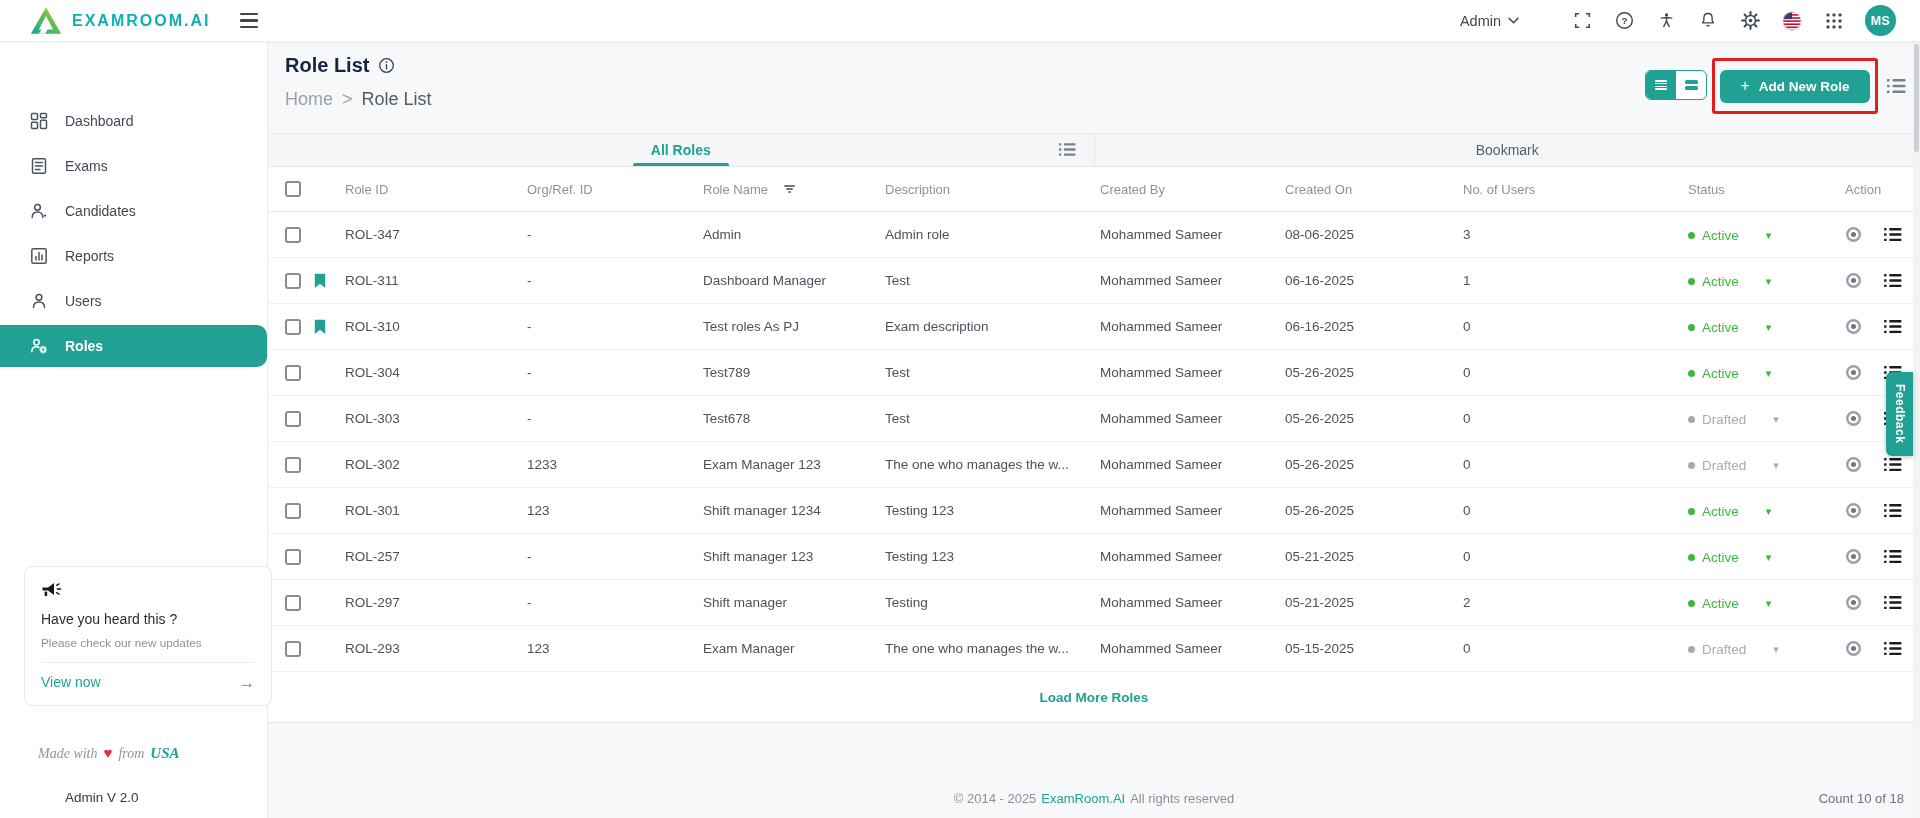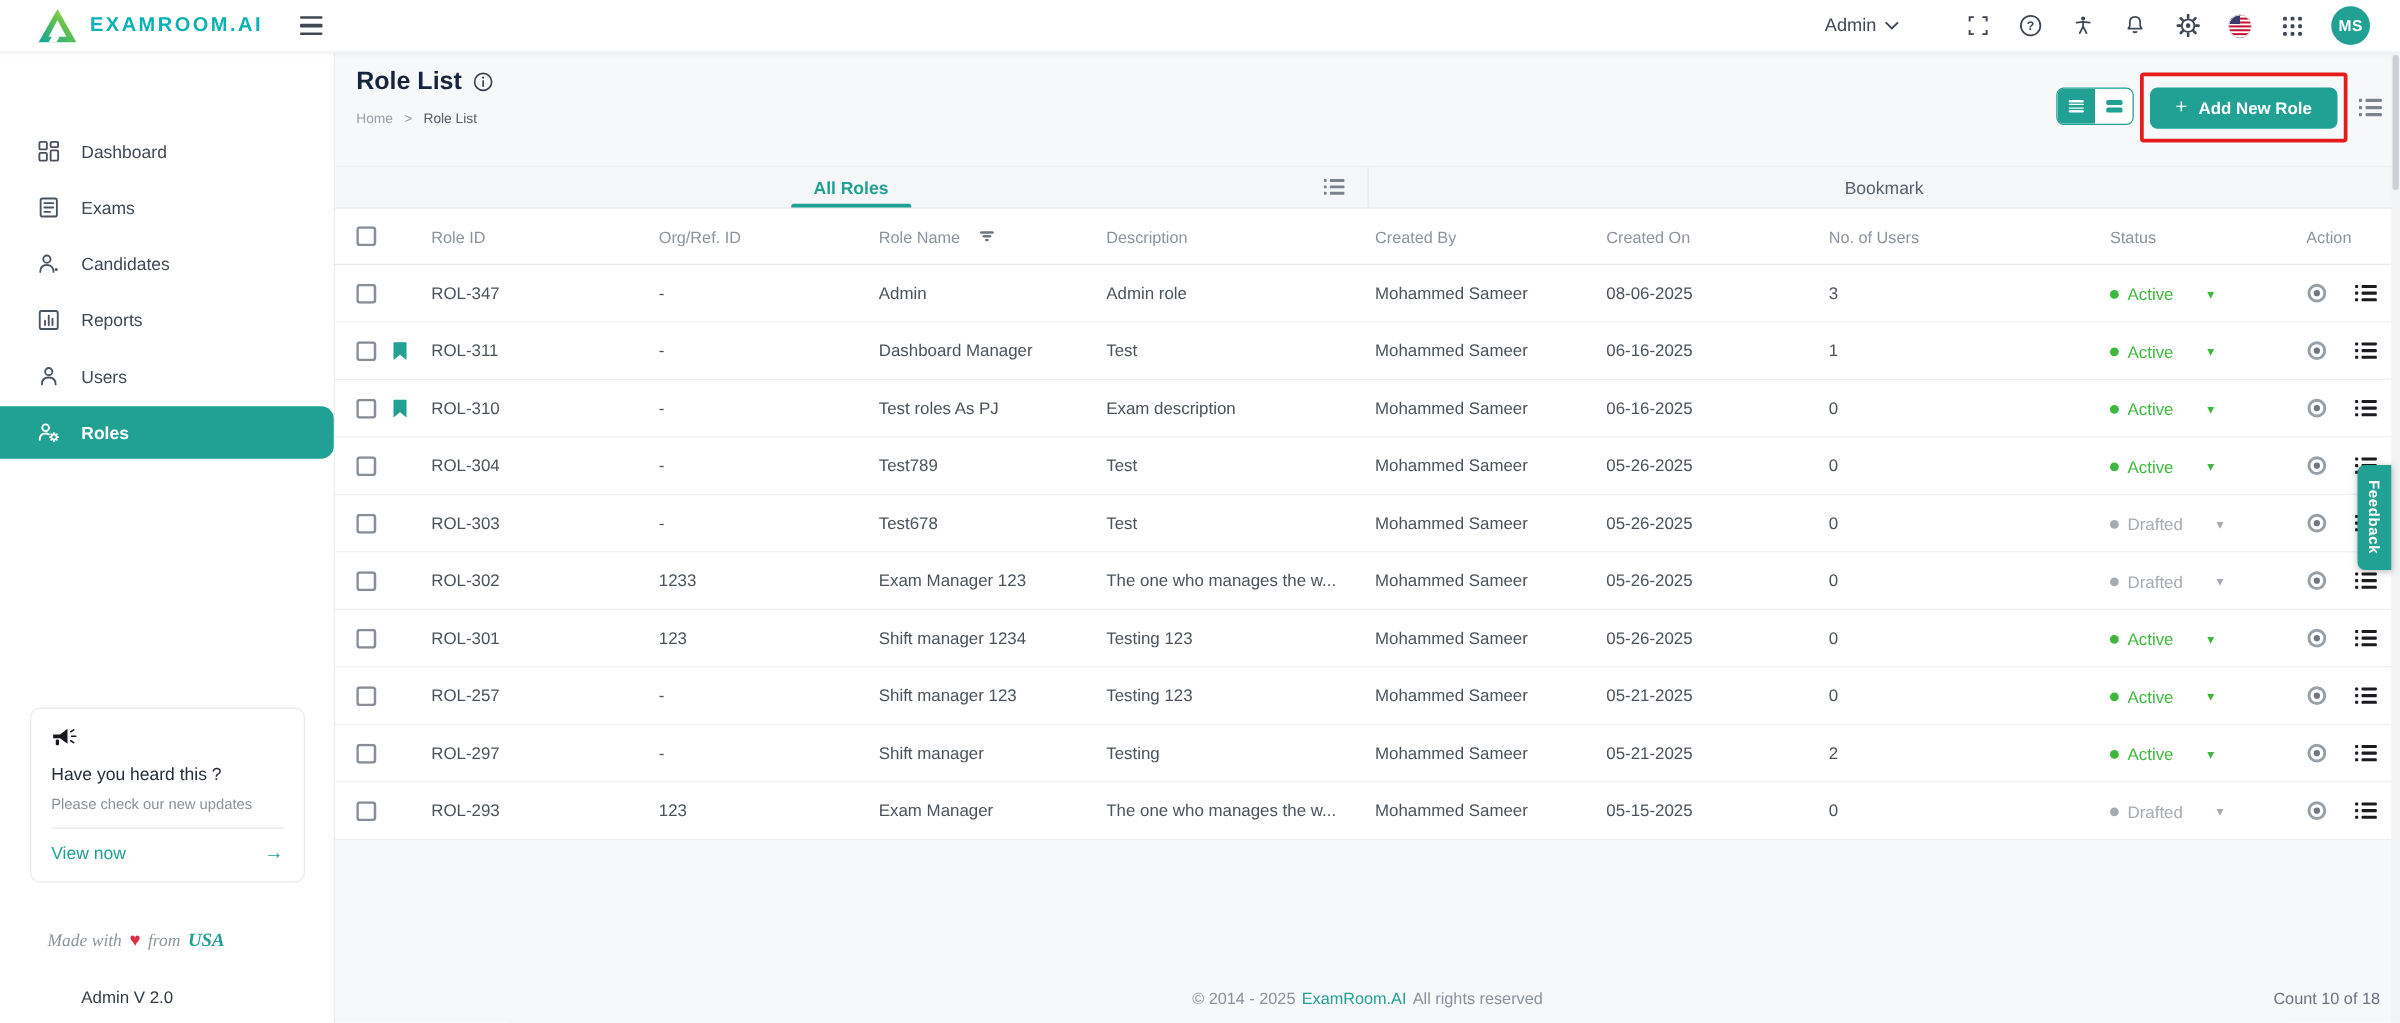--- a/index.html
+++ b/index.html
@@ -27,39 +27,39 @@
     font-size:12.5px;font-weight:bold;display:flex;align-items:center;justify-content:center;letter-spacing:.3px;}
 
   
   .sidebar{position:absolute;left:0;top:42px;width:268px;bottom:0;background:#fff;
     border-right:1px solid #ecedef;z-index:10;}
   .nav{padding-top:58px;}
   .nav-item{height:42px;margin-bottom:3px;display:flex;align-items:center;gap:17px;
     padding-left:30px;font-size:14px;color:#3f4754;cursor:pointer;}
   .nav-item.active{background:var(--primary);color:#fff;border-radius:0 10px 10px 0;font-weight:bold;}
   .nav-item.active svg *{stroke:#fff !important;}
-  .promo{position:absolute;left:24px;top:524px;width:220px;background:#fff;border:1px solid #e8eaed;
+  .promo{position:absolute;left:24px;top:524px;width:248px;background:#fff;border:1px solid #e8eaed;
     border-radius:8px;padding:15px 16px 13px;}
   .promo-title{font-size:14px;color:#262d38;margin-top:13px;}
   .promo-sub{font-size:11.8px;color:#8b919b;margin-top:9px;padding-bottom:12px;border-bottom:1px solid #e8eaed;}
   .promo-foot{display:flex;justify-content:space-between;margin-top:11px;}
   .promo-link{font-size:14px;color:var(--primary);cursor:pointer;}
   .promo-arrow{font-size:16px;color:var(--primary);cursor:pointer;}
   .made-with{position:absolute;left:38px;top:703px;font-family:"Liberation Serif",serif;font-style:italic;
     font-size:14px;color:#8e959d;display:flex;align-items:center;gap:6px;}
   .made-with .heart{color:#e02d45;font-size:15px;font-style:normal;}
   .made-with .usa{color:var(--primary);font-weight:bold;font-size:15px;}
   .version{position:absolute;left:21px;top:748px;font-size:13.5px;color:#333a44;margin-left:44px;}
 
   
   .main{position:absolute;left:268px;top:42px;right:0;bottom:0;background:#f7f8f9;}
   .page-head{position:relative;height:91px;}
   .title-row{position:absolute;left:17px;top:12px;display:flex;align-items:center;gap:9px;}
   .page-title{font-size:20px;font-weight:bold;color:var(--txt-dark);}
-  .breadcrumb{position:absolute;left:17px;top:47px;font-size:11px;color:#9aa0a8;display:flex;gap:9px;}
+  .breadcrumb{position:absolute;left:17px;top:47px;font-size:18px;color:#9aa0a8;display:flex;gap:9px;}
   .breadcrumb .current{color:#555b63;}
   .view-toggle{position:absolute;right:213px;top:28px;width:62px;height:30px;border:1.5px solid var(--primary);
     border-radius:6px;display:flex;overflow:hidden;background:#fff;}
   .vt-seg{flex:1;display:flex;align-items:center;justify-content:center;cursor:pointer;}
   .vt-seg.sel{background:var(--primary);}
   .vt-lines i{display:block;width:12px;height:1.8px;background:#fff;margin:1.1px 0;border-radius:1px;}
   .vt-bars i{display:block;width:13px;height:4.5px;background:var(--primary);margin:1.5px 0;border-radius:1.5px;}
   .annotation-box{position:absolute;right:42px;top:16px;width:166px;height:56px;
     border:3px solid var(--ann-red);border-radius:3px;display:flex;align-items:center;justify-content:center;}
   .add-btn{width:150px;height:33px;background:var(--primary);border:none;border-radius:6px;color:#fff;
@@ -878,20 +878,23 @@
           <rect x="0" y="6.7" width="2.6" height="2.6" rx="0.6"></rect>
                 <rect x="5.5" y="6.7" width="13" height="2.6" rx="0.8"></rect>
           <rect x="0" y="12.4" width="2.6" height="2.6" rx="0.6"></rect>
                 <rect x="5.5" y="12.4" width="13" height="2.6" rx="0.8"></rect>
         </svg>
       </span>
     </div>
   </div>
       </div>
 
+    <div class="loadmore">
+      <span>Load More Roles</span>
+    </div>
   </section>
 
   <div class="main-footer">
     <span class="inline">
       <span>© 2014 - 2025</span>
       <span class="brand-t">ExamRoom.AI</span>
       <span>All rights reserved</span>
     </span>
   </div>
   <div class="count">Count 10 of 18</div>

